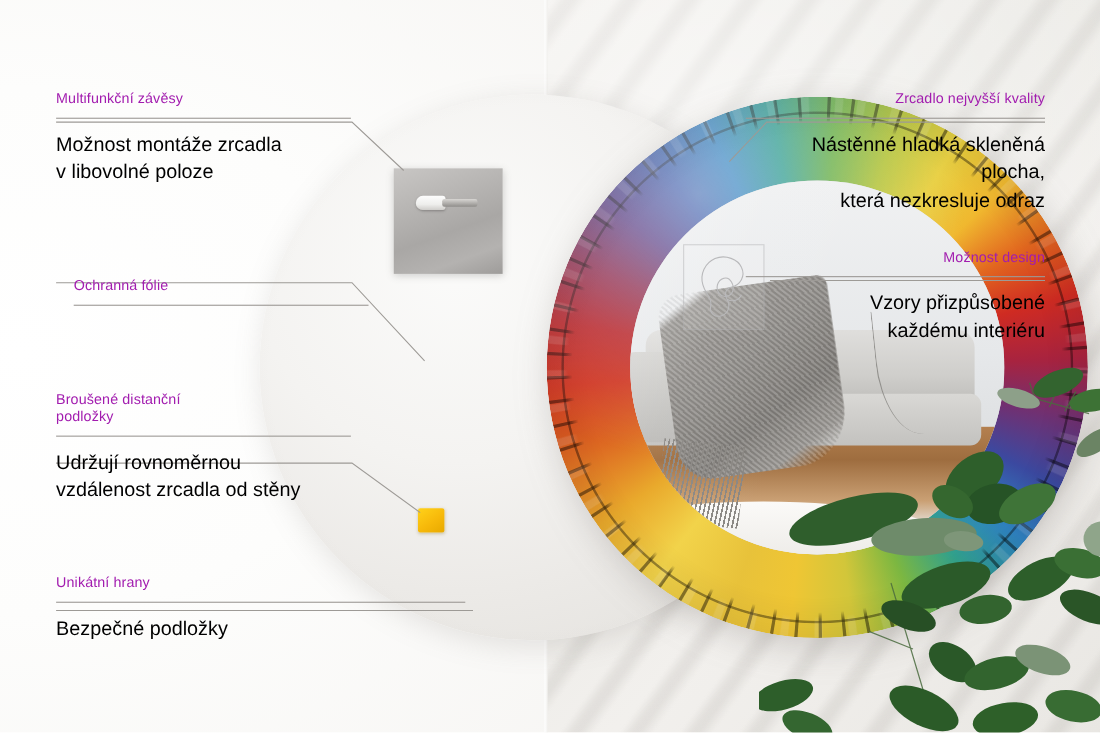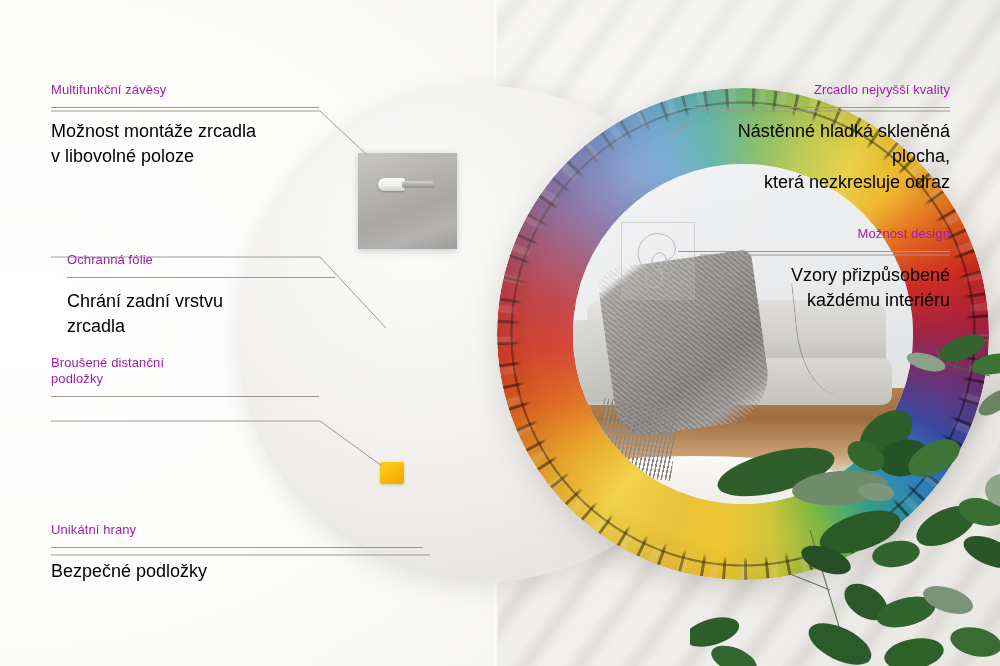--- a/index.html
+++ b/index.html
@@ -394,28 +394,28 @@
   <div class="callout" id="c1">
     <h3>Multifunkční závěsy</h3>
     <div class="rule"></div>
     <p>Možnost montáže zrcadla
 v libovolné poloze</p>
   </div>
 
   <div class="callout" id="c2">
     <h3>Ochranná fólie</h3>
     <div class="rule"></div>
-    <p>Chrání zadní vrstvu
-zrcadla</p>
   </div>
 
   <div class="callout" id="c3">
     <h3>Broušené distanční
 podložky</h3>
     <div class="rule"></div>
+    <p>Udržují rovnoměrnou
+vzdálenost zrcadla od stěny</p>
   </div>
 
   <div class="callout" id="c4">
     <h3>Unikátní hrany</h3>
     <div class="rule"></div>
     <p>Bezpečné podložky</p>
   </div>
 
   <div class="callout right" id="c5">
     <h3>Zrcadlo nejvyšší kvality</h3>

